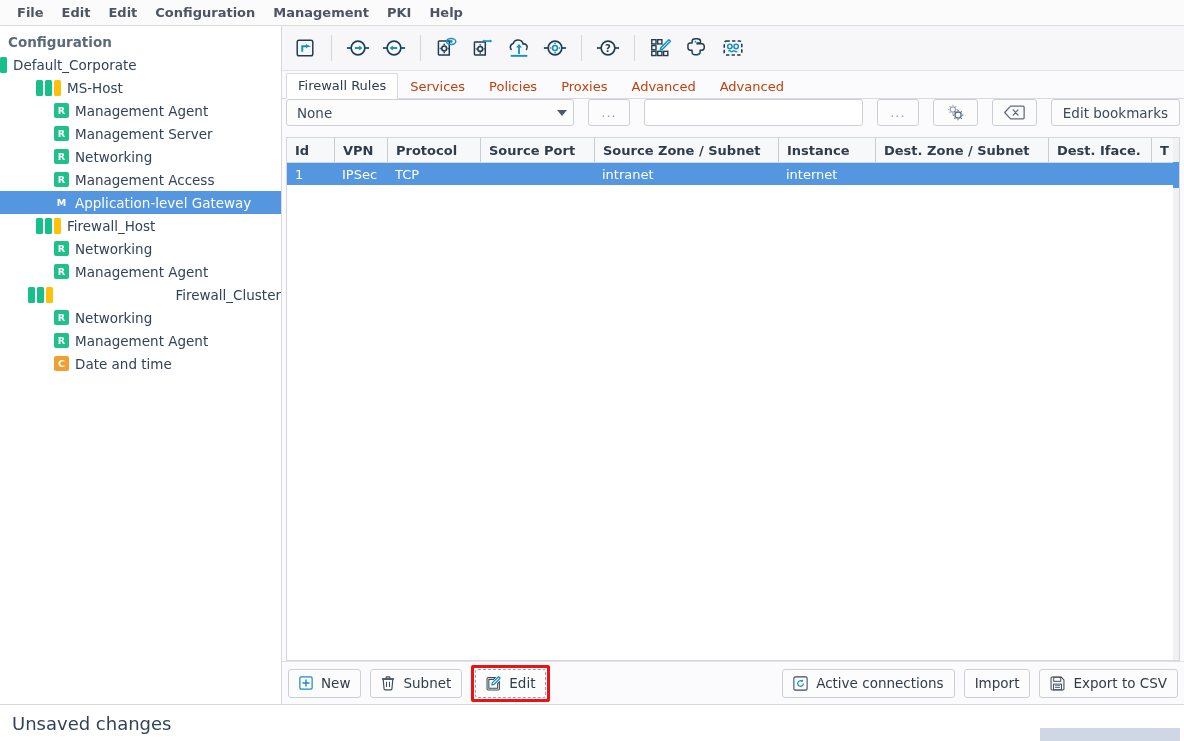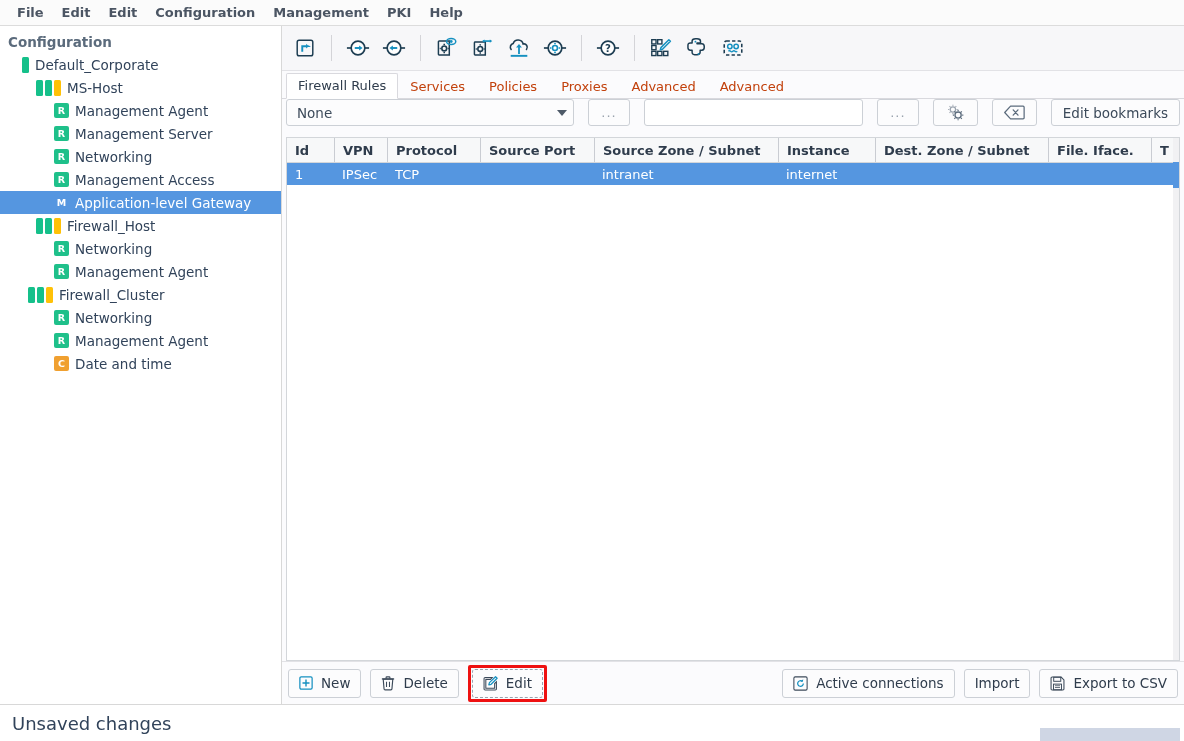--- a/index.html
+++ b/index.html
@@ -379,21 +379,21 @@
     <div class="menu-item">Help</div>
   </div>
 
   <div class="body-split">
 
     <div class="sidebar">
       <div class="tree-row root">
         <span>Configuration</span>
       </div>
       <div id="tree-body">
-          <div class="tree-row" style="padding-left: 22px;">
+          <div class="tree-row" style="">
             <span class="bars">
               <span class="bar g"></span>
             </span>
             <span class="tree-label">Default_Corporate</span>
           </div>
           <div class="tree-row" style="padding-left: 36px;">
             <span class="bars">
               <span class="bar g"></span>
               <span class="bar g"></span>
               <span class="bar y"></span>
@@ -429,21 +429,21 @@
             <span class="tree-label">Firewall_Host</span>
           </div>
           <div class="tree-row" style="padding-left: 54px;">
             <span class="badge r">R</span>
             <span class="tree-label">Networking</span>
           </div>
           <div class="tree-row" style="padding-left: 54px;">
             <span class="badge r">R</span>
             <span class="tree-label">Management Agent</span>
           </div>
-          <div class="tree-row" style="padding-left: 28px;">
+          <div class="tree-row" style="padding-left: 28px; justify-content: space-between;">
             <span class="bars">
               <span class="bar g"></span>
               <span class="bar g"></span>
               <span class="bar y"></span>
             </span>
             <span class="tree-label">Firewall_Cluster</span>
           </div>
           <div class="tree-row" style="padding-left: 54px;">
             <span class="badge r">R</span>
             <span class="tree-label">Networking</span>
@@ -596,21 +596,21 @@
 
       <div class="table-wrap">
         <div class="thead" id="table-head">
             <div class="th" style="width: 47px;">Id</div>
             <div class="th" style="width: 53px;">VPN</div>
             <div class="th" style="width: 93px;">Protocol</div>
             <div class="th" style="width: 114px;">Source Port</div>
             <div class="th" style="width: 184px;">Source Zone / Subnet</div>
             <div class="th" style="width: 97px;">Instance</div>
             <div class="th" style="width: 173px;">Dest. Zone / Subnet</div>
-            <div class="th" style="width: 103px;">File. Iface.</div>
+            <div class="th" style="width: 103px;">Dest. Iface.</div>
             <div class="th" style="width: 30px;">T</div>
           </div>
         <div class="tbody" id="table-body">
             <div class="trow selected">
               <div class="td" style="width: 47px;">1</div>
               <div class="td" style="width: 53px;">IPSec</div>
               <div class="td" style="width: 93px;">TCP</div>
               <div class="td" style="width: 114px;"></div>
               <div class="td" style="width: 184px;">intranet</div>
               <div class="td" style="width: 97px;">internet</div>
@@ -632,21 +632,21 @@
           </svg>
           <span>New</span>
         </div>
         <div class="btn">
           <svg width="14" height="15" viewBox="0 0 16 17">
             <path d="M2.5 3.5 h11 l-1 11.2 a1.2 1.2 0 0 1 -1.2 1.1 h-6.6 a1.2 1.2 0 0 1 -1.2 -1.1 Z" fill="none" stroke="#3c4a5a" stroke-width="1.3"></path>
             <path d="M1 3.3 h14" stroke="#3c4a5a" stroke-width="1.5"></path>
             <path d="M5.8 3.2 v-1.4 a0.8 0.8 0 0 1 0.8 -0.8 h2.8 a0.8 0.8 0 0 1 0.8 0.8 v1.4" fill="none" stroke="#3c4a5a" stroke-width="1.3"></path>
             <path d="M6.3 6.5 v6 M9.7 6.5 v6" stroke="#3c4a5a" stroke-width="1.2"></path>
           </svg>
-          <span>Delete</span>
+          <span>Subnet</span>
         </div>
         <div class="highlight-box">
           <div class="btn focused">
             <svg width="15" height="15" viewBox="0 0 17 17">
               <path d="M1.2 3 a1.2 1.2 0 0 1 1.2 -1.2 h8 l-2 2 h-5.2 v10 h10 v-5.2 l2 -2 v8 a1.2 1.2 0 0 1 -1.2 1.2 h-11.6 a1.2 1.2 0 0 1 -1.2 -1.2 z" fill="none" stroke="#3c4a5a" stroke-width="1.2"></path>
               <path d="M14.2 0.8 L16 2.6 L9.2 9.4 L6.6 10.1 L7.3 7.5 Z" fill="none" stroke="#1590c0" stroke-width="1.4" stroke-linejoin="round"></path>
             </svg>
             <span>Edit</span>
           </div>
         </div>

